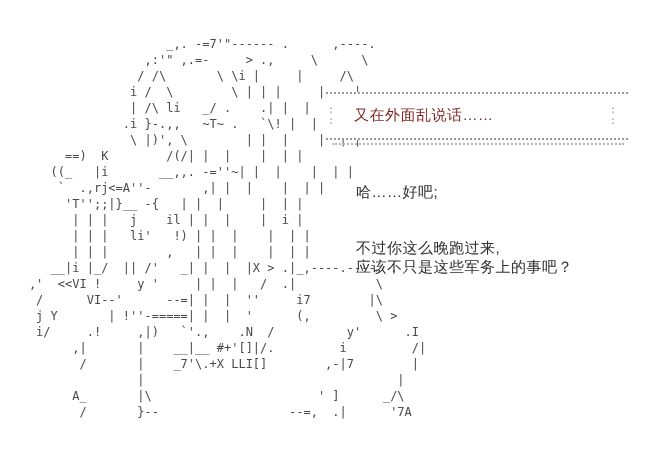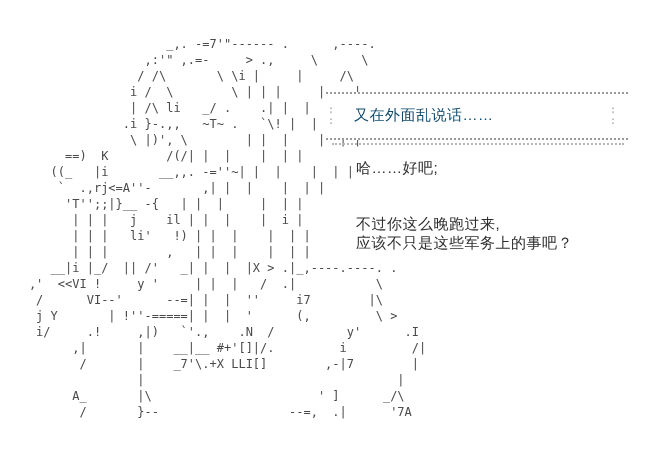--- a/index.html
+++ b/index.html
@@ -35,21 +35,21 @@
     position:absolute;
     left:6px; right:4px; bottom:-7px;
     border-top:2px dotted #b5b5b5;
   }
   .thought-text {
     position:absolute;
     left:28px; top:12px;
     font-family:"Liberation Sans","DejaVu Sans",sans-serif;
     font-size:15px;
     letter-spacing:0.5px;
-    color:#0c4a6e;
+    color:#7f1d1d;
     white-space:nowrap;
   }
   .edge-marks {
     position:absolute;
     top:10px;
     font-family:"DejaVu Sans Mono", monospace;
     font-size:10px;
     line-height:11px;
     color:#9a9a9a;
     white-space:pre;
@@ -58,20 +58,21 @@
   .edge-right { right:6px; }
   .speech {
     position:absolute;
     left:356px;
     font-family:"Liberation Sans","DejaVu Sans",sans-serif;
     font-size:15px;
     letter-spacing:0.5px;
     line-height:19px;
     color:#2e2e2e;
     white-space:nowrap;
+    margin-top:24px;
   }
   #speech-1 { top:158px; }
   #speech-2 { top:214px; }
 </style>
 </head>
 <body>
 
 <div id="screen">
 
   <pre id="aa-art">                       _,. -=7'"------ .      ,----.

